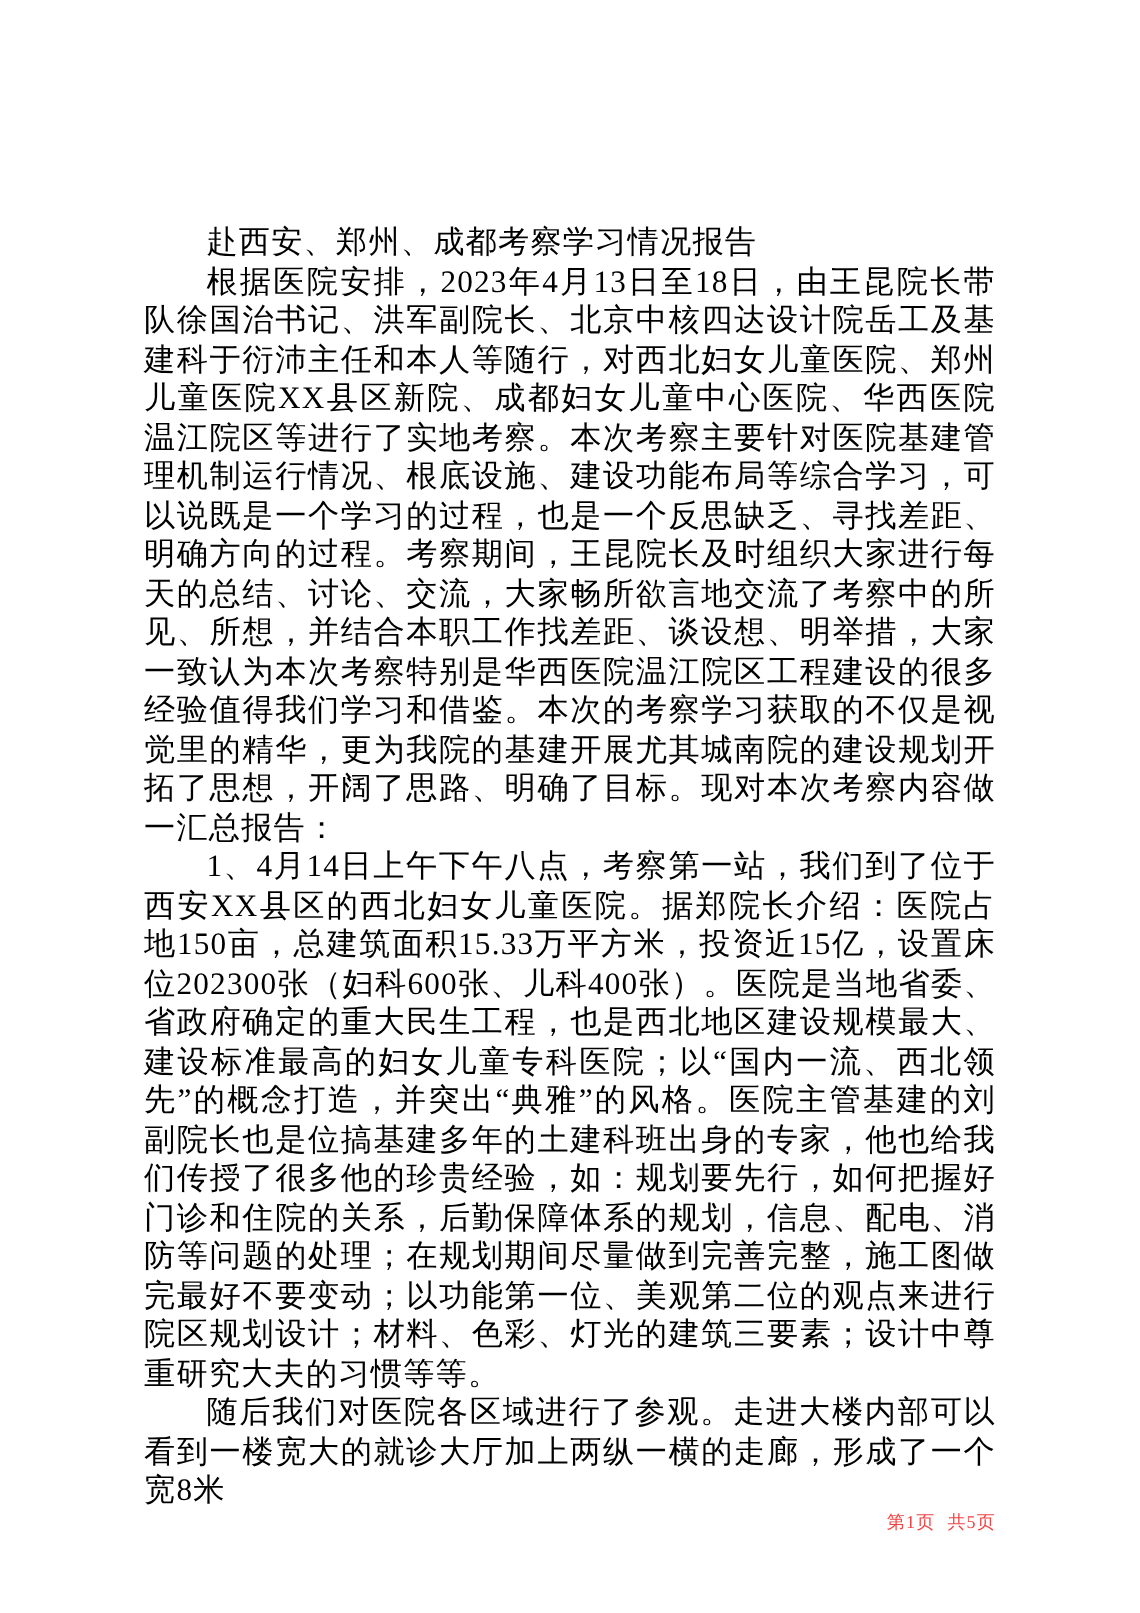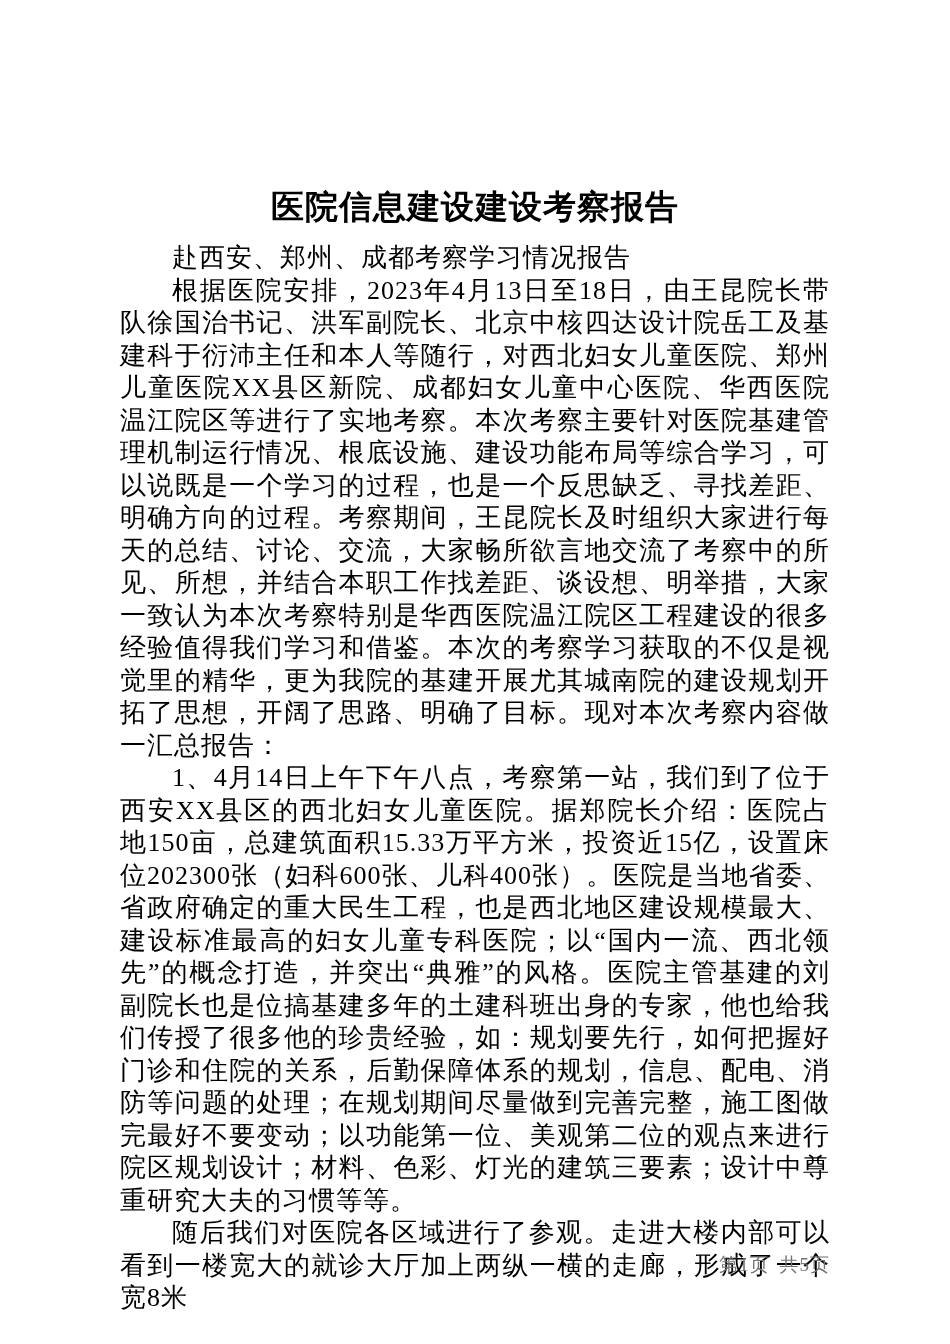--- a/index.html
+++ b/index.html
@@ -33,36 +33,35 @@
     line-height: 32.5px;
     letter-spacing: 1px;
     text-align: justify;
     text-indent: 2em;
     word-break: break-all;
   }
   .page-footer {
     position: absolute;
     right: 120px;
     bottom: 66px;
-    font-size: 19px;
+    font-size: 15px;
     letter-spacing: 1px;
-    color: #737373;
+    color: #ef4444;
     margin-left: 10px;
   }
   .page-footer .sep {
     display: inline-block;
     width: 10px;
   }
 </style>
 </head>
 <body>
 
 <div class="page">
 
-  <h1 class="doc-title">医院信息建设建设考察报告</h1>
 
   <p class="para">赴西安、郑州、成都考察学习情况报告</p>
 
   <p class="para">根据医院安排，2023年4月13日至18日，由王昆院长带队徐国治书记、洪军副院长、北京中核四达设计院岳工及基建科于衍沛主任和本人等随行，对西北妇女儿童医院、郑州儿童医院XX县区新院、成都妇女儿童中心医院、华西医院温江院区等进行了实地考察。本次考察主要针对医院基建管理机制运行情况、根底设施、建设功能布局等综合学习，可以说既是一个学习的过程，也是一个反思缺乏、寻找差距、明确方向的过程。考察期间，王昆院长及时组织大家进行每天的总结、讨论、交流，大家畅所欲言地交流了考察中的所见、所想，并结合本职工作找差距、谈设想、明举措，大家一致认为本次考察特别是华西医院温江院区工程建设的很多经验值得我们学习和借鉴。本次的考察学习获取的不仅是视觉里的精华，更为我院的基建开展尤其城南院的建设规划开拓了思想，开阔了思路、明确了目标。现对本次考察内容做一汇总报告：</p>
 
 
   <p class="para">1、4月14日上午下午八点，考察第一站，我们到了位于西安XX县区的西北妇女儿童医院。据郑院长介绍：医院占地150亩，总建筑面积15.33万平方米，投资近15亿，设置床位202300张（妇科600张、儿科400张）。医院是当地省委、省政府确定的重大民生工程，也是西北地区建设规模最大、建设标准最高的妇女儿童专科医院；以“国内一流、西北领先”的概念打造，并突出“典雅”的风格。医院主管基建的刘副院长也是位搞基建多年的土建科班出身的专家，他也给我们传授了很多他的珍贵经验，如：规划要先行，如何把握好门诊和住院的关系，后勤保障体系的规划，信息、配电、消防等问题的处理；在规划期间尽量做到完善完整，施工图做完最好不要变动；以功能第一位、美观第二位的观点来进行院区规划设计；材料、色彩、灯光的建筑三要素；设计中尊重研究大夫的习惯等等。</p>
 
   <p class="para">随后我们对医院各区域进行了参观。走进大楼内部可以看到一楼宽大的就诊大厅加上两纵一横的走廊，形成了一个宽8米</p>
 

